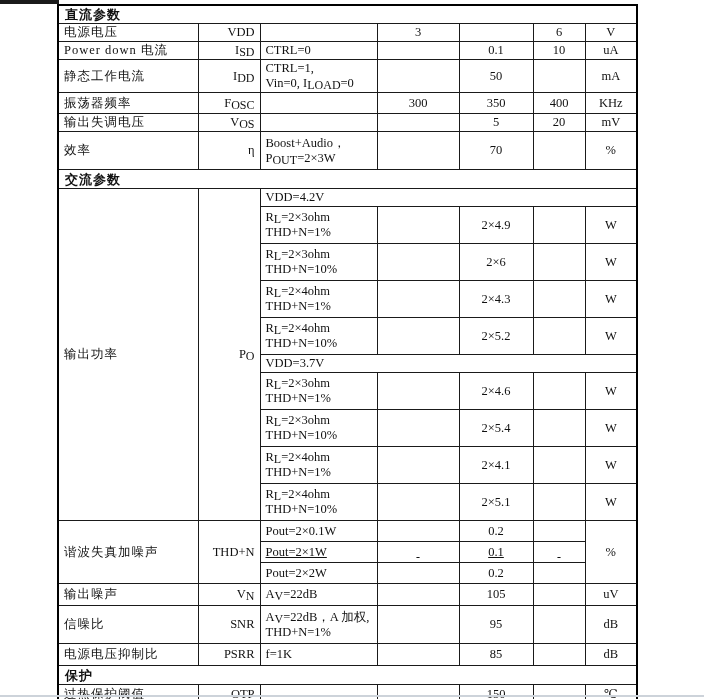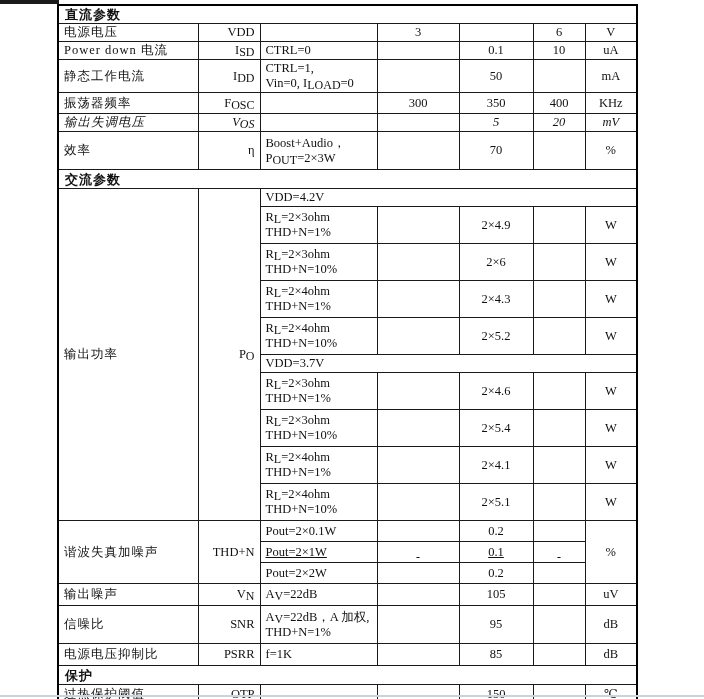--- a/index.html
+++ b/index.html
@@ -160,21 +160,21 @@
         <td class="col-typ">
           <div class="line">350</div>
         </td>
         <td class="col-max">
           <div class="line">400</div>
         </td>
         <td class="col-unit">
           <div class="line">KHz</div>
         </td>
       </tr>
-      <tr style="height: 18px; font-style: italic;">
+      <tr style="height: 18px;">
         <td class="col-param">
           <div class="line">输出失调电压</div>
         </td>
         <td class="col-symbol">
           <div class="line">V<sub>OS</sub></div>
         </td>
         <td class="col-condition">
           <div class="line">&nbsp;</div>
         </td>
         <td class="col-min">

